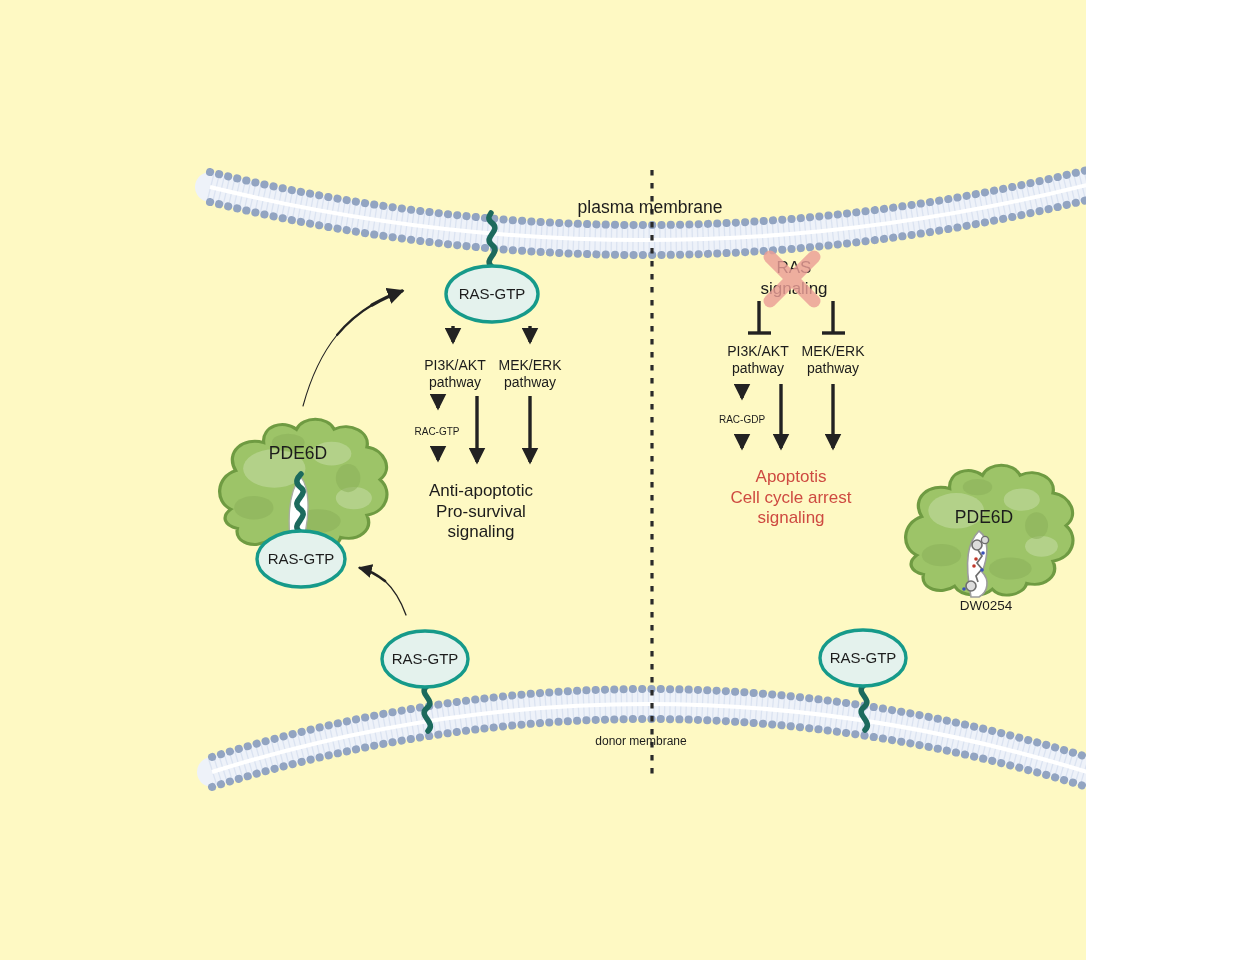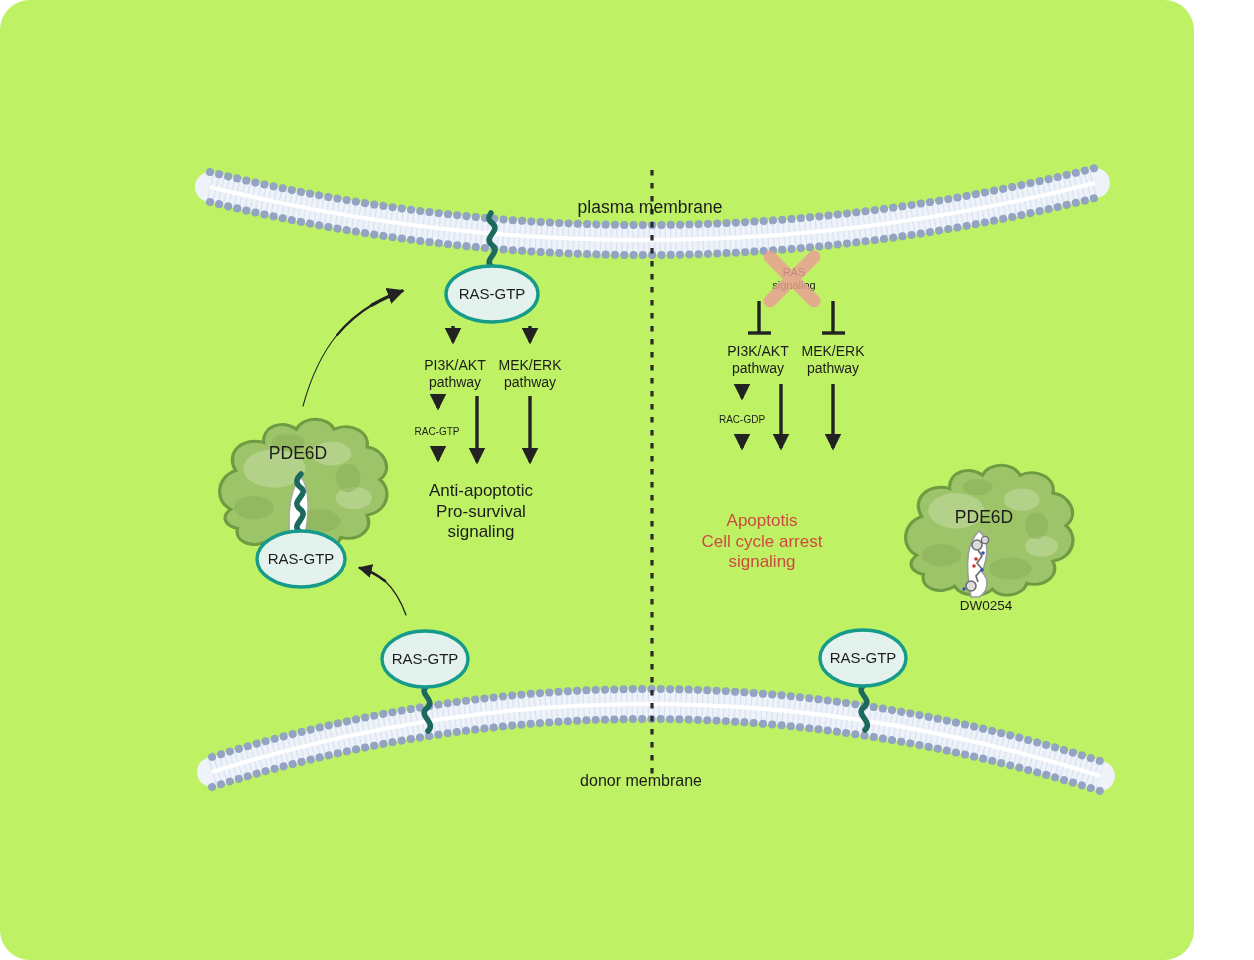--- a/index.html
+++ b/index.html
@@ -1,22 +1,21 @@
 <!DOCTYPE html>
 <html><head>
 <meta charset="utf-8">
 <style>
   html,body{margin:0;padding:0;background:#ffffff;}
   #canvas{
     position:relative;
-    width:1194px;height:960px;
-    background:#bef264;
+    width:1086px;height:960px;
+    background:#fef9c3;
     overflow:hidden;
     font-family:"Liberation Sans", sans-serif;
-    border-radius:30px;
   }
   #base-svg, #overlay-svg{position:absolute;left:0;top:0;}
   #base-svg{z-index:1;}
   .lbl{
     position:absolute;
     transform:translate(-50%,-50%);
     text-align:center;
     white-space:pre-line;
     color:#1c1c1c;
     line-height:1.22;
@@ -153,40 +152,40 @@
     </g>
     <g stroke="#222" stroke-width="3.4" fill="none">
       <line x1="742" y1="384" x2="742" y2="398" marker-end="url(#ah)"></line>
       <line x1="742" y1="434" x2="742" y2="448" marker-end="url(#ah)"></line>
       <line x1="781" y1="384" x2="781" y2="448" marker-end="url(#ah)"></line>
       <line x1="833" y1="384" x2="833" y2="448" marker-end="url(#ah)"></line>
     </g>
   </svg>
 
   <div class="lbl" style="left:650px;top:208px;font-size:17.5px;">plasma membrane</div>
-  <div class="lbl" style="left:641px;top:741px;font-size:16px;margin-top:40px;">donor membrane</div>
+  <div class="lbl" style="left:641px;top:741px;font-size:12px;">donor membrane</div>
 
   <div class="lbl" style="left:492px;top:294px;font-size:15px;">RAS-GTP</div>
   <div class="lbl" style="left:455px;top:374px;font-size:14px;">PI3K/AKT
 pathway</div>
   <div class="lbl" style="left:530px;top:374px;font-size:14px;">MEK/ERK
 pathway</div>
   <div class="lbl" style="left:437px;top:432px;font-size:10px;">RAC-GTP</div>
   <div class="lbl" style="left:481px;top:512px;font-size:17px;">Anti-apoptotic
 Pro-survival
 signaling</div>
 
-  <div class="lbl" style="left:794px;top:279px;font-size:11px;">RAS
+  <div class="lbl" style="left:794px;top:279px;font-size:17px;">RAS
 signaling</div>
   <div class="lbl" style="left:758px;top:360px;font-size:14px;">PI3K/AKT
 pathway</div>
   <div class="lbl" style="left:833px;top:360px;font-size:14px;">MEK/ERK
 pathway</div>
   <div class="lbl" style="left:742px;top:420px;font-size:10px;">RAC-GDP</div>
-  <div class="lbl red" style="left:762px;top:498px;font-size:17px;margin-top:44px;">Apoptotis
+  <div class="lbl red" style="left:791px;top:498px;font-size:17px;">Apoptotis
 Cell cycle arrest
 signaling</div>
 
   <div class="lbl" style="left:298px;top:454px;font-size:17.5px;">PDE6D</div>
   <div class="lbl" style="left:301px;top:559px;font-size:15px;">RAS-GTP</div>
 
   <div class="lbl" style="left:984px;top:518px;font-size:17.5px;">PDE6D</div>
   <div class="lbl" style="left:986px;top:606px;font-size:13.5px;">DW0254</div>
 
   <div class="lbl" style="left:425px;top:659px;font-size:15px;">RAS-GTP</div>

